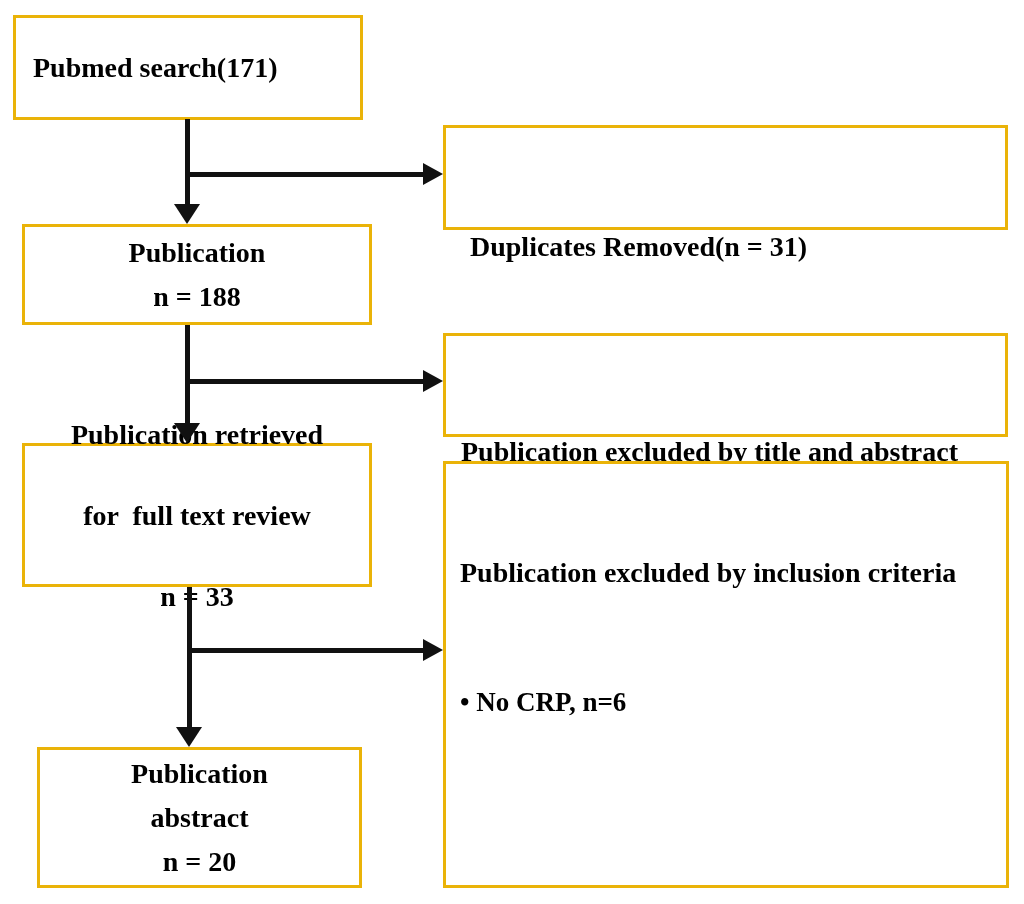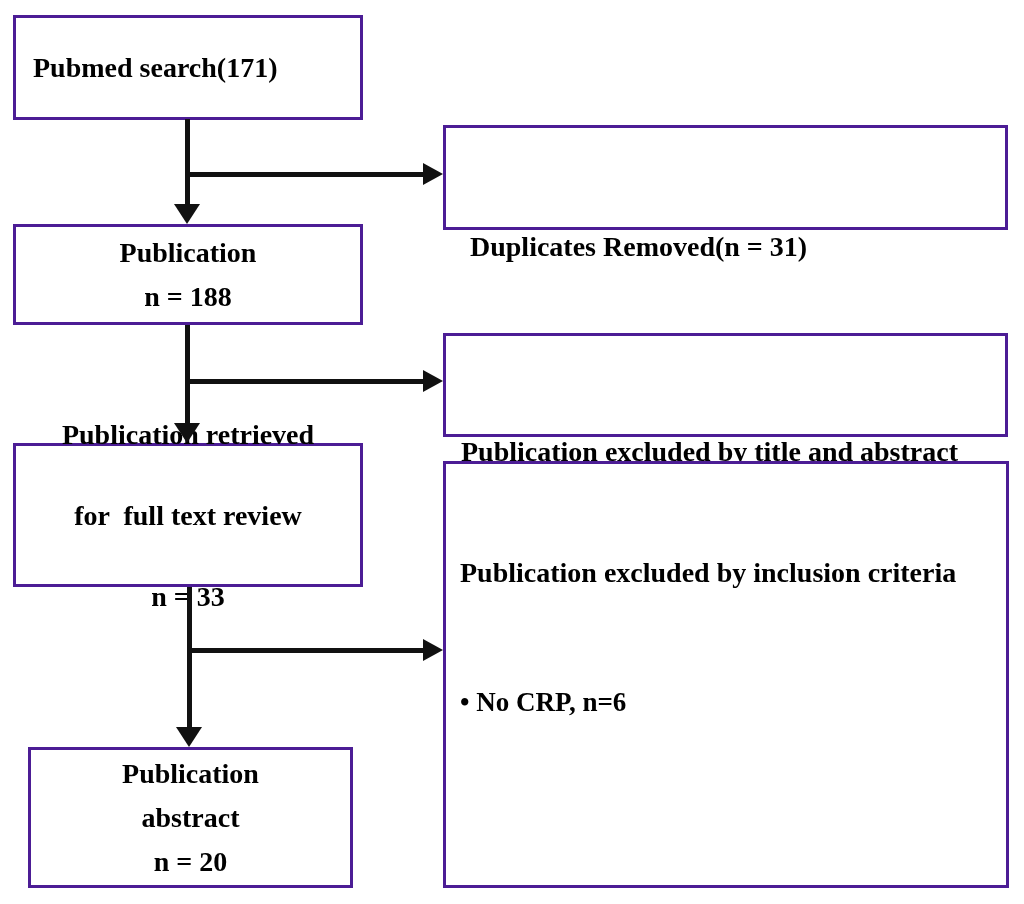--- a/index.html
+++ b/index.html
@@ -12,32 +12,33 @@
     width: 1024px;
     height: 904px;
     background: #ffffff;
     font-family: "Liberation Serif", "DejaVu Serif", serif;
     color: #000000;
     overflow: hidden;
   }
   .box {
     position: absolute;
     box-sizing: border-box;
-    border: 3px solid #4c1d95;
+    border: 3px solid #eab308;
     background: #ffffff;
     font-weight: bold;
     font-size: 28px;
     line-height: 44px;
     white-space: pre-wrap;
   }
   .box.centered {
     display: flex;
     flex-direction: column;
     justify-content: center;
     text-align: center;
+    margin-left: 9px;
   }
   .box-sources {
     left: 13px; top: 15px; width: 350px; height: 105px;
     display: flex; flex-direction: column; justify-content: center;
     padding-left: 17px;
   }
   .box-publication { left: 13px; top: 224px; width: 350px; height: 101px; }
   .box-retrieved  { left: 13px; top: 443px; width: 350px; height: 144px; line-height: 45px; gap: 36px; }
   .box-included   { left: 28px; top: 747px; width: 325px; height: 141px; }
   .box-duplicates {

